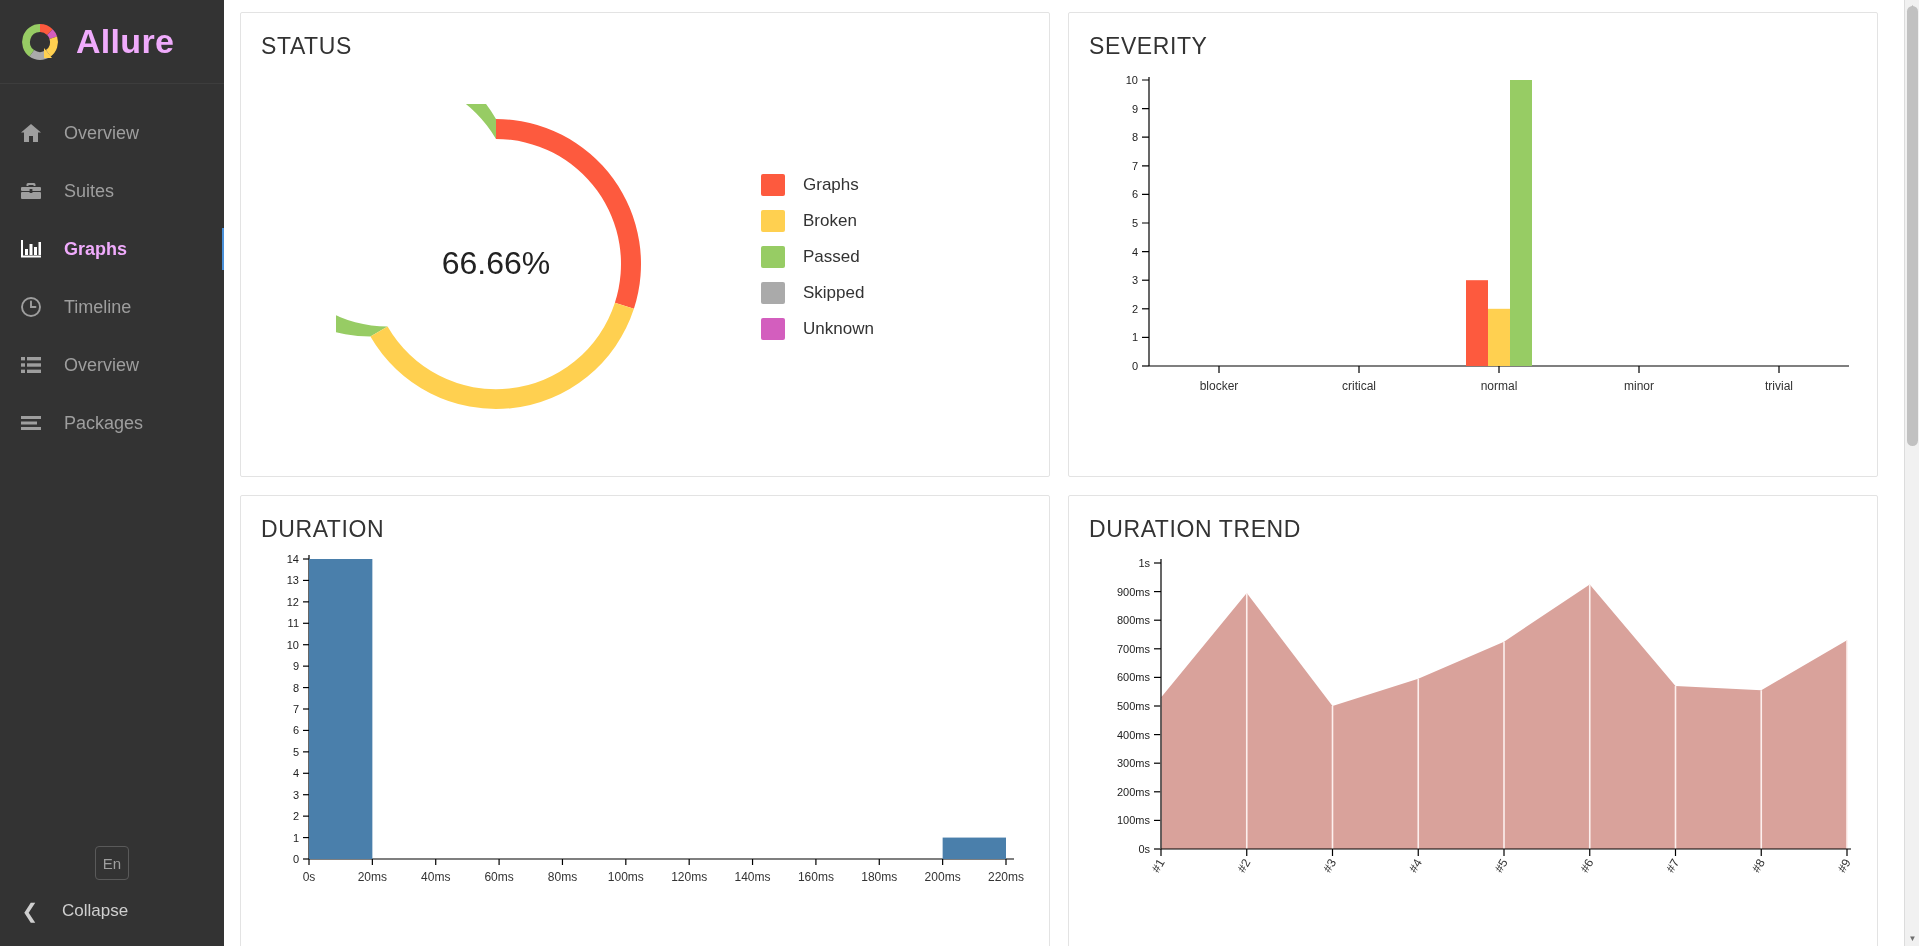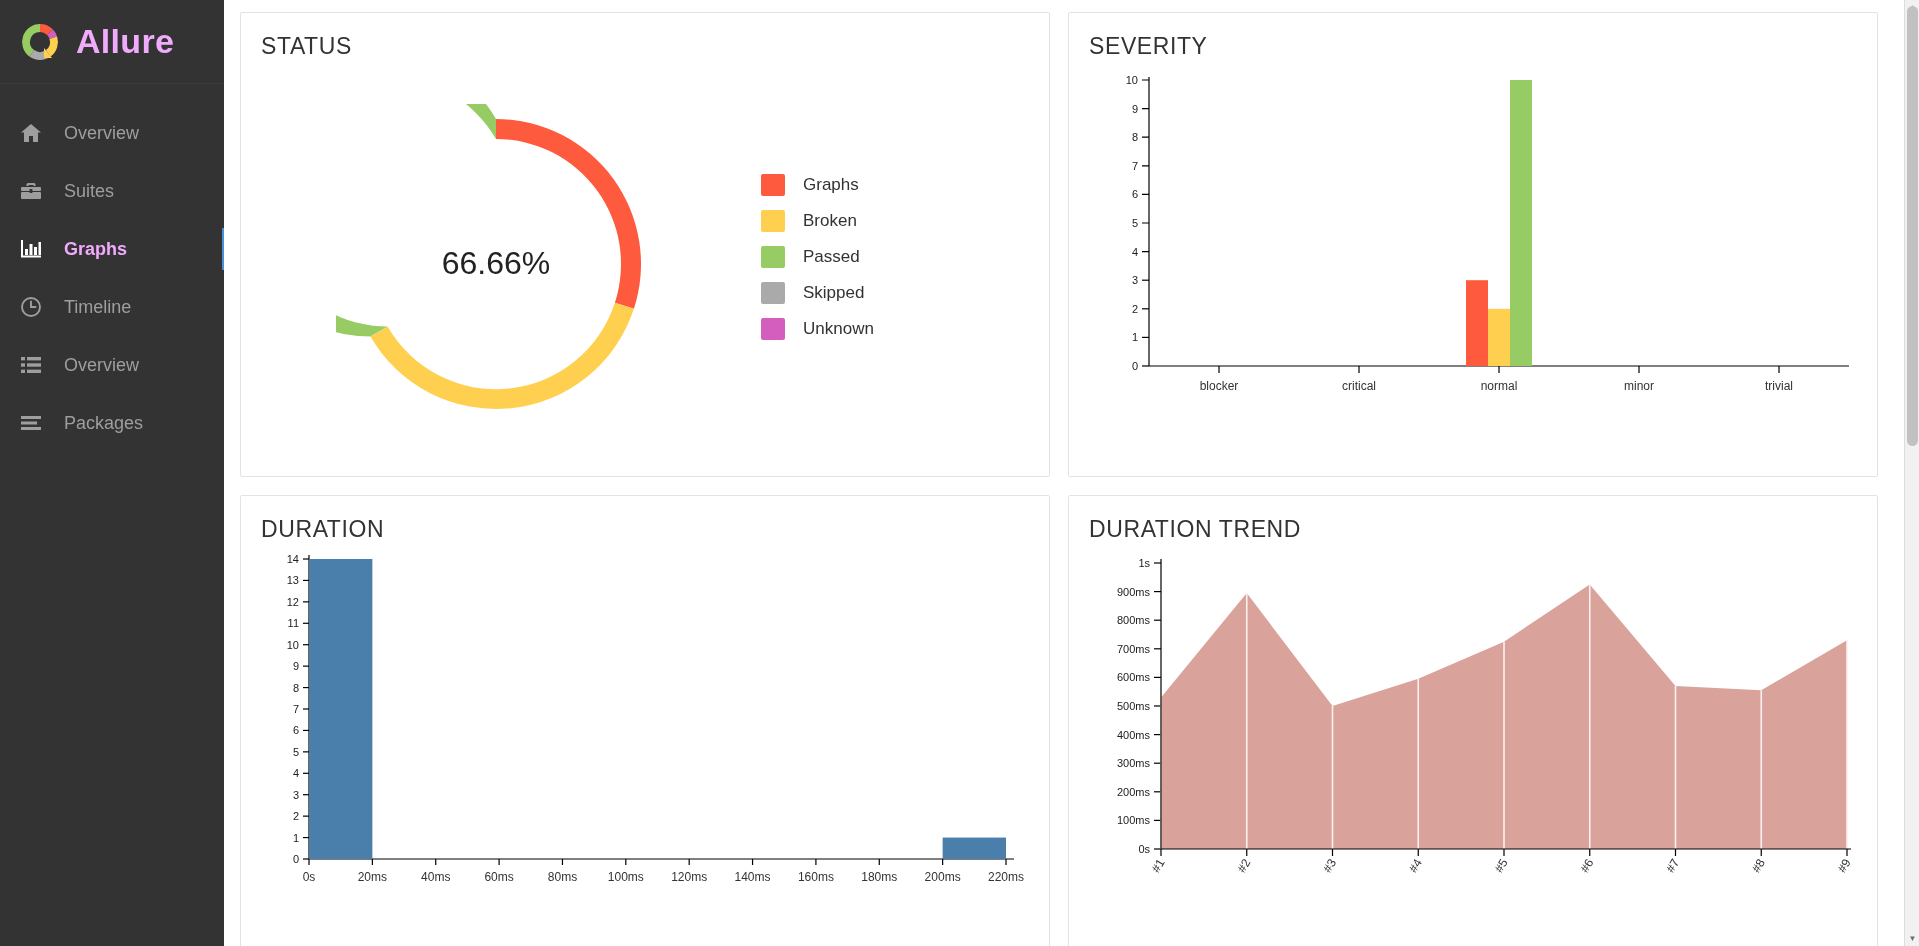--- a/index.html
+++ b/index.html
@@ -227,20 +227,29 @@
             <rect x="2" y="5" width="20" height="3"></rect>
             <rect x="2" y="10.5" width="16" height="3"></rect>
             <rect x="2" y="16" width="20" height="3"></rect>
           </svg>
         </span>
         <span class="nav-label">Packages</span>
       </div>
 
     </div>
 
+    <div class="sidebar-bottom">
+      <div class="lang-row">
+        <button class="lang-btn">En</button>
+      </div>
+      <div class="collapse-row">
+        <span class="collapse-icon">❮</span>
+        <span class="collapse-label">Collapse</span>
+      </div>
+    </div>
   </div>
 
   <div class="main">
     <div class="grid">
 
       <div class="card">
         <div class="card-title">STATUS</div>
         <div class="card-body">
           <div class="donut-wrap">
             <div class="donut-area">

